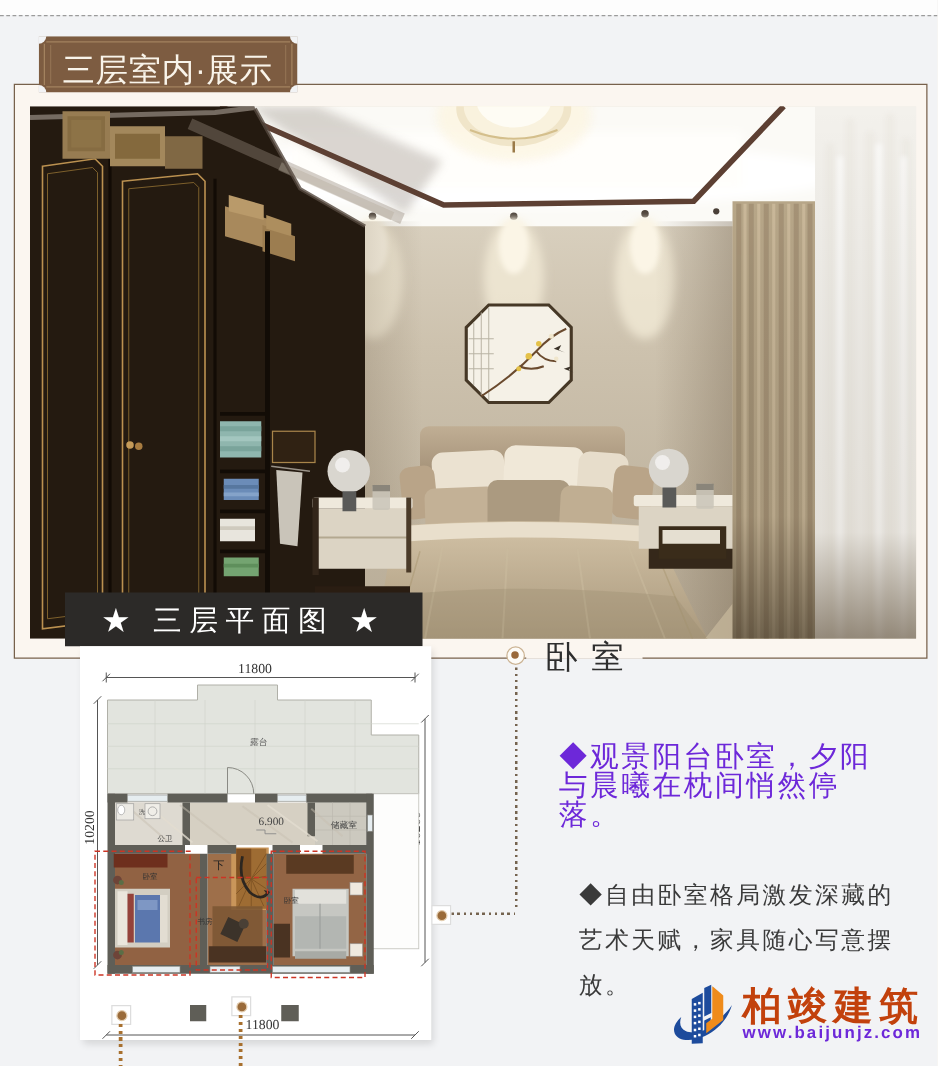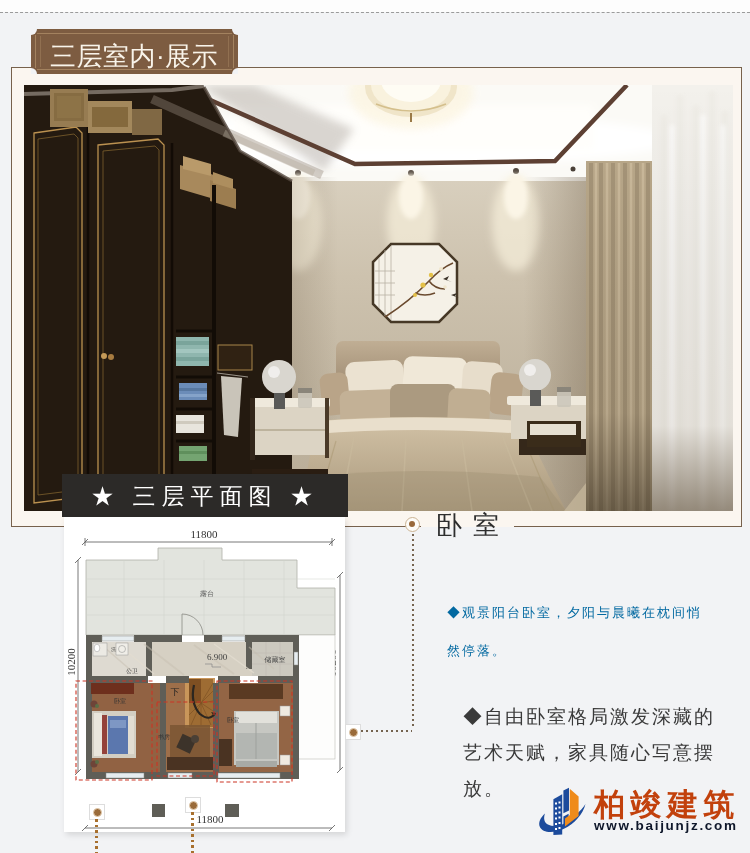--- a/index.html
+++ b/index.html
@@ -266,21 +266,21 @@
 <line x1="6" y1="4.5" x2="201" y2="4.5"></line>
       <line x1="6" y1="40.5" x2="201" y2="40.5"></line>
 <line x1="4.5" y1="6" x2="4.5" y2="39"></line>
       <line x1="202.5" y1="6" x2="202.5" y2="39"></line>
 <line x1="9.5" y1="7" x2="9.5" y2="38" opacity="0.55"></line>
       <line x1="197.5" y1="7" x2="197.5" y2="38" opacity="0.55"></line>
 </g>
 <text x="103" y="36" text-anchor="middle" font-size="26" fill="#f9f4ea" letter-spacing="0.5">三层室内·展示</text>
 </svg>
 
-<div class="abs" style="left:62px;top:474px;width:286px;height:43px;background:#2c2a28;color:#fff;font-size:23px;letter-spacing:6px;text-align:center;line-height:44px;">★ 三层平面图 ★</div>
+<div class="abs" style="left:52px;top:474px;width:286px;height:43px;background:#2c2a28;color:#fff;font-size:23px;letter-spacing:6px;text-align:center;line-height:44px;">★ 三层平面图 ★</div>
 
 <div class="abs" style="left:64px;top:517px;width:281px;height:315px;background:#ffffff;box-shadow:2px 3px 6px rgba(0,0,0,0.12);"></div>
 <svg class="abs" style="left:64px;top:517px;" width="281" height="315" viewBox="0 0 281 315">
 
 <g stroke="#555" stroke-width="0.8" fill="none">
 <line x1="21" y1="25" x2="268" y2="25"></line>
 <line x1="18" y1="28" x2="24" y2="22"></line>
       <line x1="265" y1="28" x2="271" y2="22"></line>
 <line x1="21" y1="21" x2="21" y2="29"></line>
       <line x1="268" y1="21" x2="268" y2="29"></line>
@@ -475,21 +475,21 @@
 
 <div class="abs" style="left:436px;top:508px;font-size:26px;color:#2e2e2e;letter-spacing:11px;">卧室</div>
 
 <div class="abs" style="left:412px;top:534px;width:2px;height:193px;background-image:repeating-linear-gradient(to bottom,#75634f 0,#75634f 2px,transparent 2px,transparent 5px);"></div>
 
 <div class="abs" style="left:361px;top:730px;width:51px;height:2px;background-image:repeating-linear-gradient(to right,#75634f 0,#75634f 2px,transparent 2px,transparent 5px);"></div>
 
 <div class="abs" style="left:345px;top:724px;width:14px;height:14px;border:1px solid #ddd;background:#fff;"></div>
 <div class="abs" style="left:348.5px;top:727.5px;width:7px;height:7px;border-radius:50%;border:1px solid #e3cdb0;background:#9a6b3a;"></div>
 
-<div class="abs" style="left:447px;top:594px;width:258px;font-size:13px;line-height:38px;color:#0369a1;letter-spacing:2px;">◆观景阳台卧室，夕阳与晨曦在枕间悄然停落。</div>
+<div class="abs" style="left:447px;top:594px;width:258px;font-size:23px;line-height:23px;color:#6d28d9;letter-spacing:2px;">◆观景阳台卧室，夕阳与晨曦在枕间悄然停落。</div>
 
 <div class="abs" style="left:447px;top:699px;width:258px;font-size:19px;line-height:36px;color:#3a3a3a;letter-spacing:2px;margin-left:16px;">◆自由卧室格局激发深藏的艺术天赋，家具随心写意摆放。</div>
 
 <div class="abs" style="left:89px;top:804px;width:14px;height:14px;border:1px solid #ddd;background:#fff;"></div>
 <div class="abs" style="left:92.5px;top:807.5px;width:7px;height:7px;border-radius:50%;border:1px solid #e3cdb0;background:#9a6b3a;"></div>
 <div class="abs" style="left:95px;top:819px;width:2.5px;height:34px;background-image:repeating-linear-gradient(to bottom,#a8702e 0,#a8702e 2.5px,transparent 2.5px,transparent 5.5px);"></div>
 
 <div class="abs" style="left:185px;top:797px;width:14px;height:14px;border:1px solid #ddd;background:#fff;"></div>
 <div class="abs" style="left:188.5px;top:800.5px;width:7px;height:7px;border-radius:50%;border:1px solid #e3cdb0;background:#9a6b3a;"></div>
 <div class="abs" style="left:191px;top:812px;width:2.5px;height:41px;background-image:repeating-linear-gradient(to bottom,#a8702e 0,#a8702e 2.5px,transparent 2.5px,transparent 5.5px);"></div>
@@ -511,13 +511,13 @@
       <rect x="23.5" y="33.5" width="2" height="2"></rect>
 <rect x="20" y="40" width="2" height="2"></rect>
       <rect x="23.5" y="39" width="2" height="2"></rect>
 <rect x="20" y="45" width="2" height="2"></rect>
       <rect x="23.5" y="44" width="2" height="2"></rect>
 </g>
 </svg>
 
 <div class="abs" style="left:594px;top:784px;font-size:31px;font-weight:bold;color:#c2410c;letter-spacing:5.5px;">柏竣建筑</div>
 
-<div class="abs" style="left:594px;top:818px;font-size:13.5px;font-weight:bold;color:#0f172a;letter-spacing:1.7px;text-align:center;">www.baijunjz.com</div>
+<div class="abs" style="left:594px;top:818px;font-size:13.5px;font-weight:bold;color:#6d28d9;letter-spacing:1.7px;text-align:center;">www.baijunjz.com</div>
 
 </body></html>

